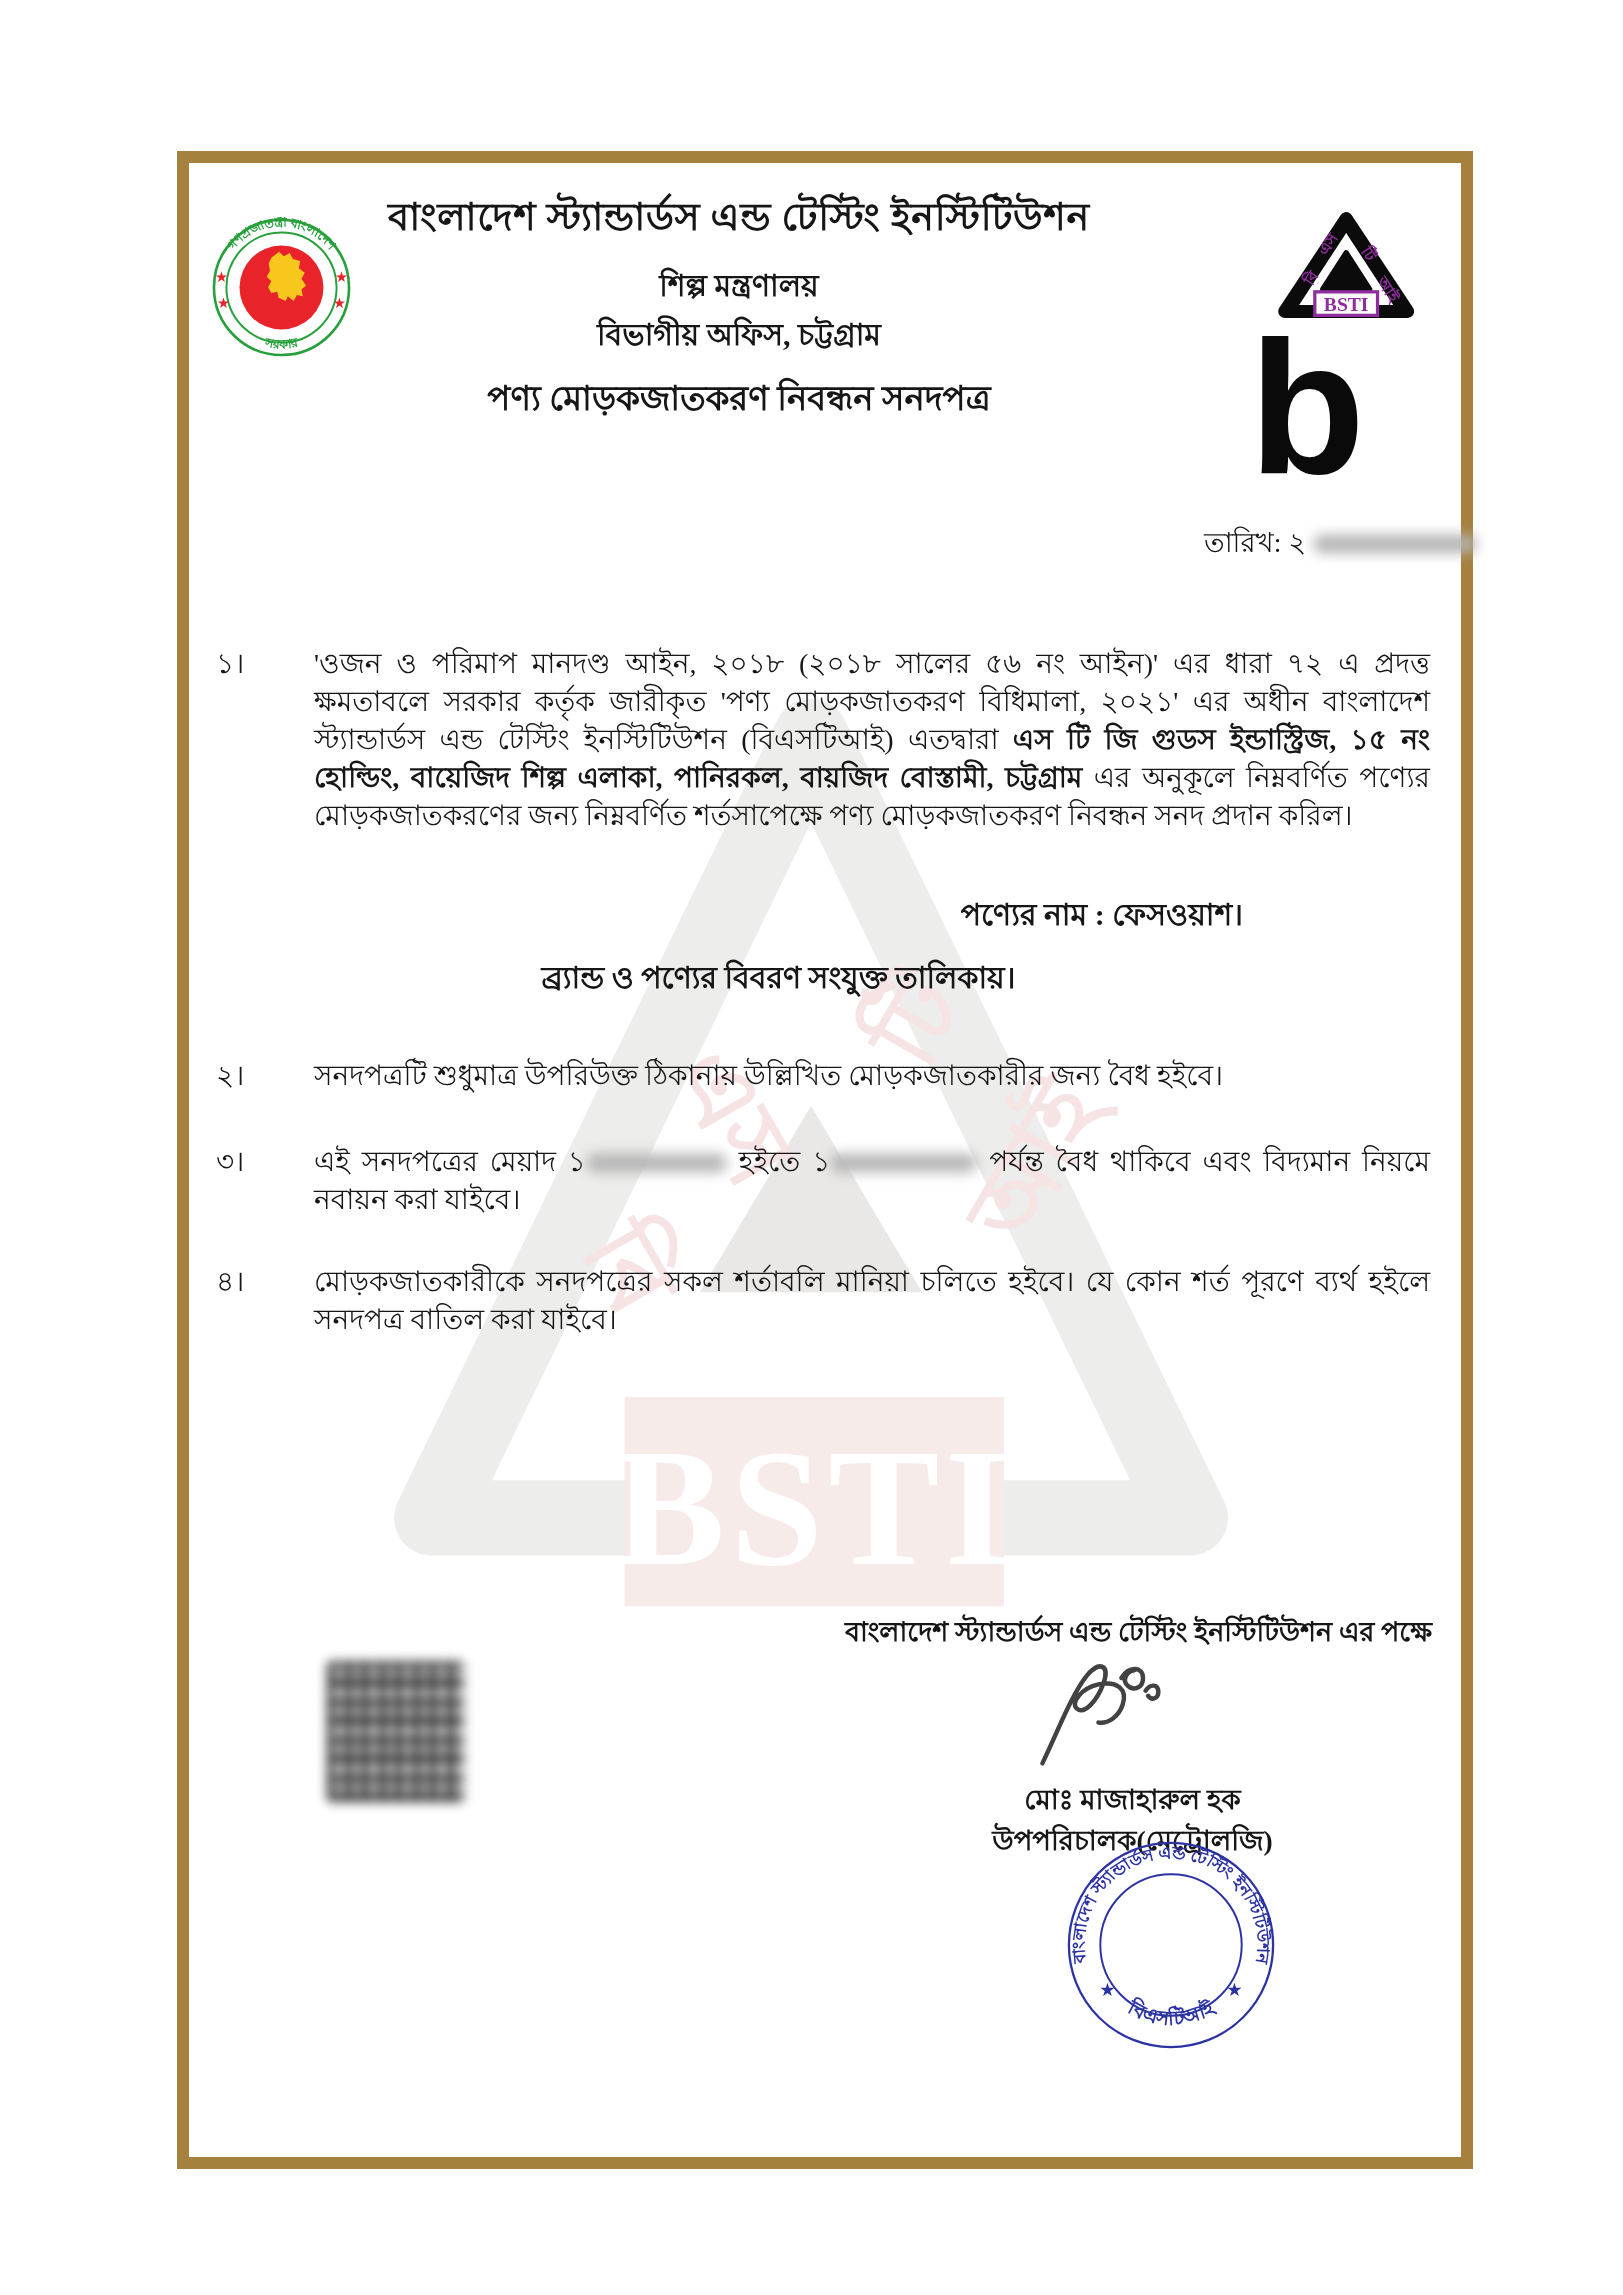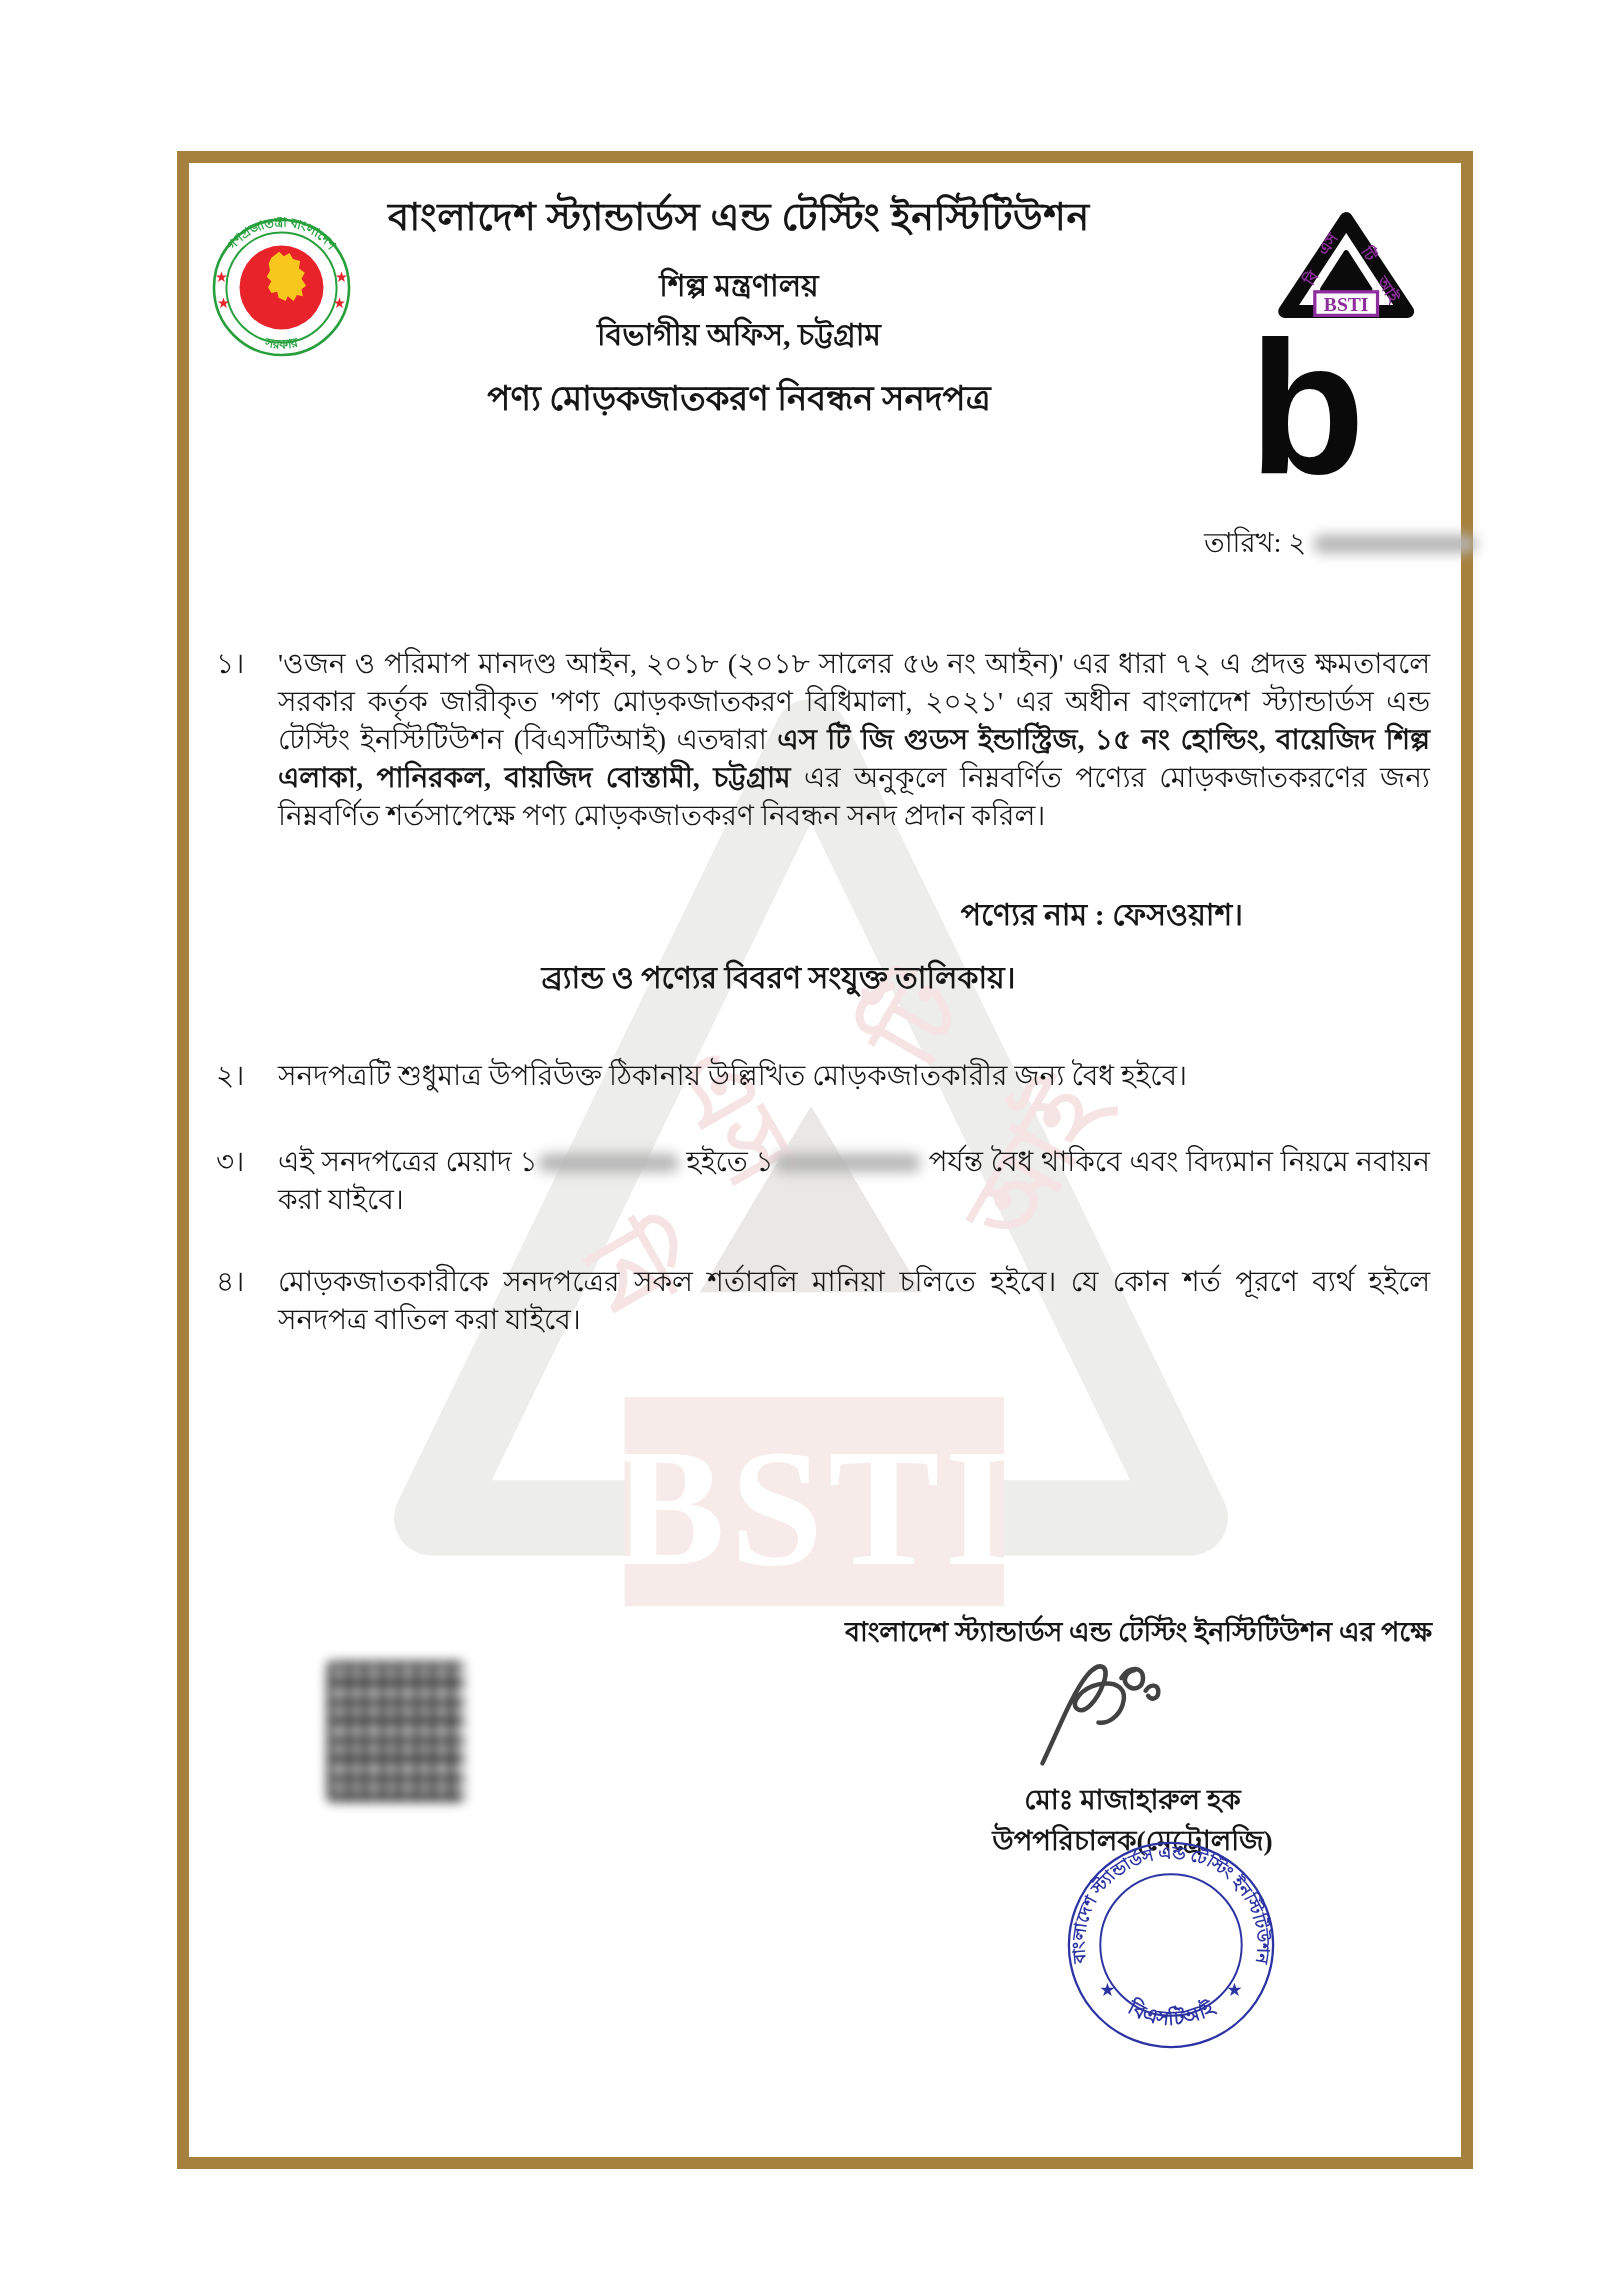--- a/index.html
+++ b/index.html
@@ -21,21 +21,21 @@
   .hcol{position:absolute;left:281px;width:916px;text-align:center;}
   .org-name{top:187px;font-size:38px;font-weight:bold;letter-spacing:0.7px;}
   .ministry{top:262px;font-size:30px;font-weight:bold;}
   .office{top:311px;font-size:30px;font-weight:bold;}
   .cert-title{top:372px;font-size:34px;font-weight:bold;}
   
   .meta-line{position:absolute;font-size:27.5px;white-space:nowrap;}
   
   .clause{position:absolute;left:216px;width:1214px;display:flex;font-size:28px;line-height:1.36;}
   .clause .no{width:62px;flex:none;}
-  .clause .body{flex:1;text-align:justify;}
+  .clause .body{flex:1;text-align:justify;margin-left:36px;}
   .line-center{position:absolute;left:314px;width:929px;text-align:center;font-weight:bold;font-size:30px;}
   
   .redact{
     display:inline-block;height:18.3px;border-radius:9.2px;background:#b3b3b3;
     filter:blur(6.5px);vertical-align:-1.3px;
   }
   
   .big-b{
     position:absolute;left:1249px;top:327px;font-size:190px;line-height:0.85;
     font-weight:bold;font-family:"Liberation Sans", sans-serif;color:#0a0a0a;

